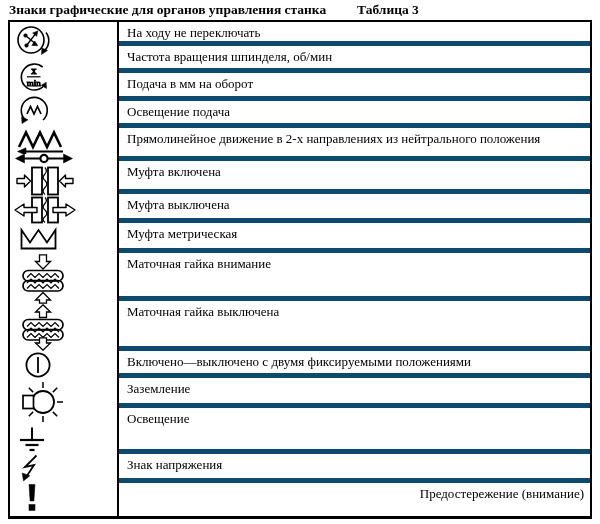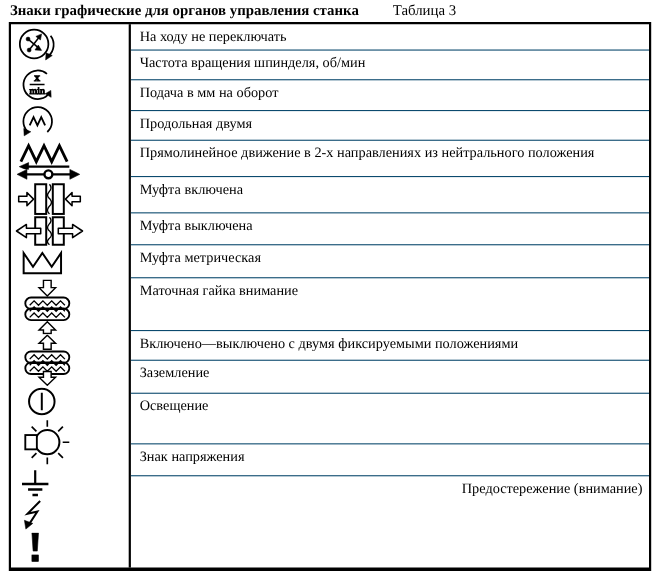--- a/index.html
+++ b/index.html
@@ -2,33 +2,33 @@
 <html><head>
 <meta charset="utf-8">
 <style>
   html,body { margin:0; padding:0; background:#fff; }
   .page {
     position:relative; width:600px; height:524px; background:#ffffff;
     font-family:"Liberation Serif", serif; color:#000; overflow:hidden;
   }
   .title-row { position:absolute; top:2px; left:9px; width:583px; height:17px; }
   .title-main { position:absolute; left:0; top:0; font-weight:bold; font-size:13.5px; white-space:nowrap; }
-  .table-label { position:absolute; left:348px; top:0; font-weight:normal; font-size:13.5px; white-space:nowrap; }
+  .table-label { position:absolute; left:348px; top:0; font-weight:bold; font-size:13.5px; white-space:nowrap; }
 
   .grid {
     position:absolute; left:8px; top:20px; width:584px; height:499px;
     border:2px solid #000; border-bottom-width:3px; box-sizing:border-box;
   }
   .icon-col {
     position:absolute; left:0; top:0; bottom:0; width:109px;
     border-right:2px solid #000; box-sizing:border-box;
   }
   .text-col { position:absolute; left:109px; right:0; top:0; bottom:0; }
   .row {
-    box-sizing:border-box; border-bottom:1px solid #0c4a6e;
+    box-sizing:border-box; border-bottom:5px solid #0c4a6e;
     font-size:13px; line-height:16px; padding:3px 6px 0 8px;
   }
   .row:last-child { border-bottom:none;text-align:right; }
 
   .icon-col svg { position:absolute; display:block; }
   .icon-col svg * { stroke:#000; }
   svg text { stroke:none; fill:#000; font-family:"Liberation Serif", serif; }
 </style>
 </head>
 <body>
@@ -156,26 +156,27 @@
         <path d="M4 0.5 h6 l-1.1 16.5 h-3.8 Z" fill="#000" stroke-width="0.5"></path>
         <rect x="4" y="20.5" width="6" height="6" fill="#000" stroke-width="0.5"></rect>
       </svg>
 
     </div>
 
     <div class="text-col">
       <div class="row" style="height:24px"><span>На ходу не переключать</span></div>
       <div class="row" style="height:27px"><span>Частота вращения шпинделя, об/мин</span></div>
       <div class="row" style="height:28px"><span>Подача в мм на оборот</span></div>
-      <div class="row" style="height:27px"><span>Продольная двумя</span></div>
+      <div class="row" style="height:27px"><span>Освещение подача</span></div>
       <div class="row" style="height:33px"><span>Прямолинейное движение в 2-х направлениях из нейтрального положения</span></div>
       <div class="row" style="height:33px"><span>Муфта включена</span></div>
       <div class="row" style="height:29px"><span>Муфта выключена</span></div>
       <div class="row" style="height:30px"><span>Муфта метрическая</span></div>
       <div class="row" style="height:48px"><span>Маточная гайка внимание</span></div>
+      <div class="row" style="height:50px"><span>Маточная гайка выключена</span></div>
       <div class="row" style="height:27px"><span>Включено—выключено с двумя фиксируемыми положениями</span></div>
       <div class="row" style="height:30px"><span>Заземление</span></div>
       <div class="row" style="height:46px"><span>Освещение</span></div>
       <div class="row" style="height:29px"><span>Знак напряжения</span></div>
       <div class="row" style="height:33px"><span>Предостережение (внимание)</span></div>
     </div>
 
   </div>
 </div>
 

